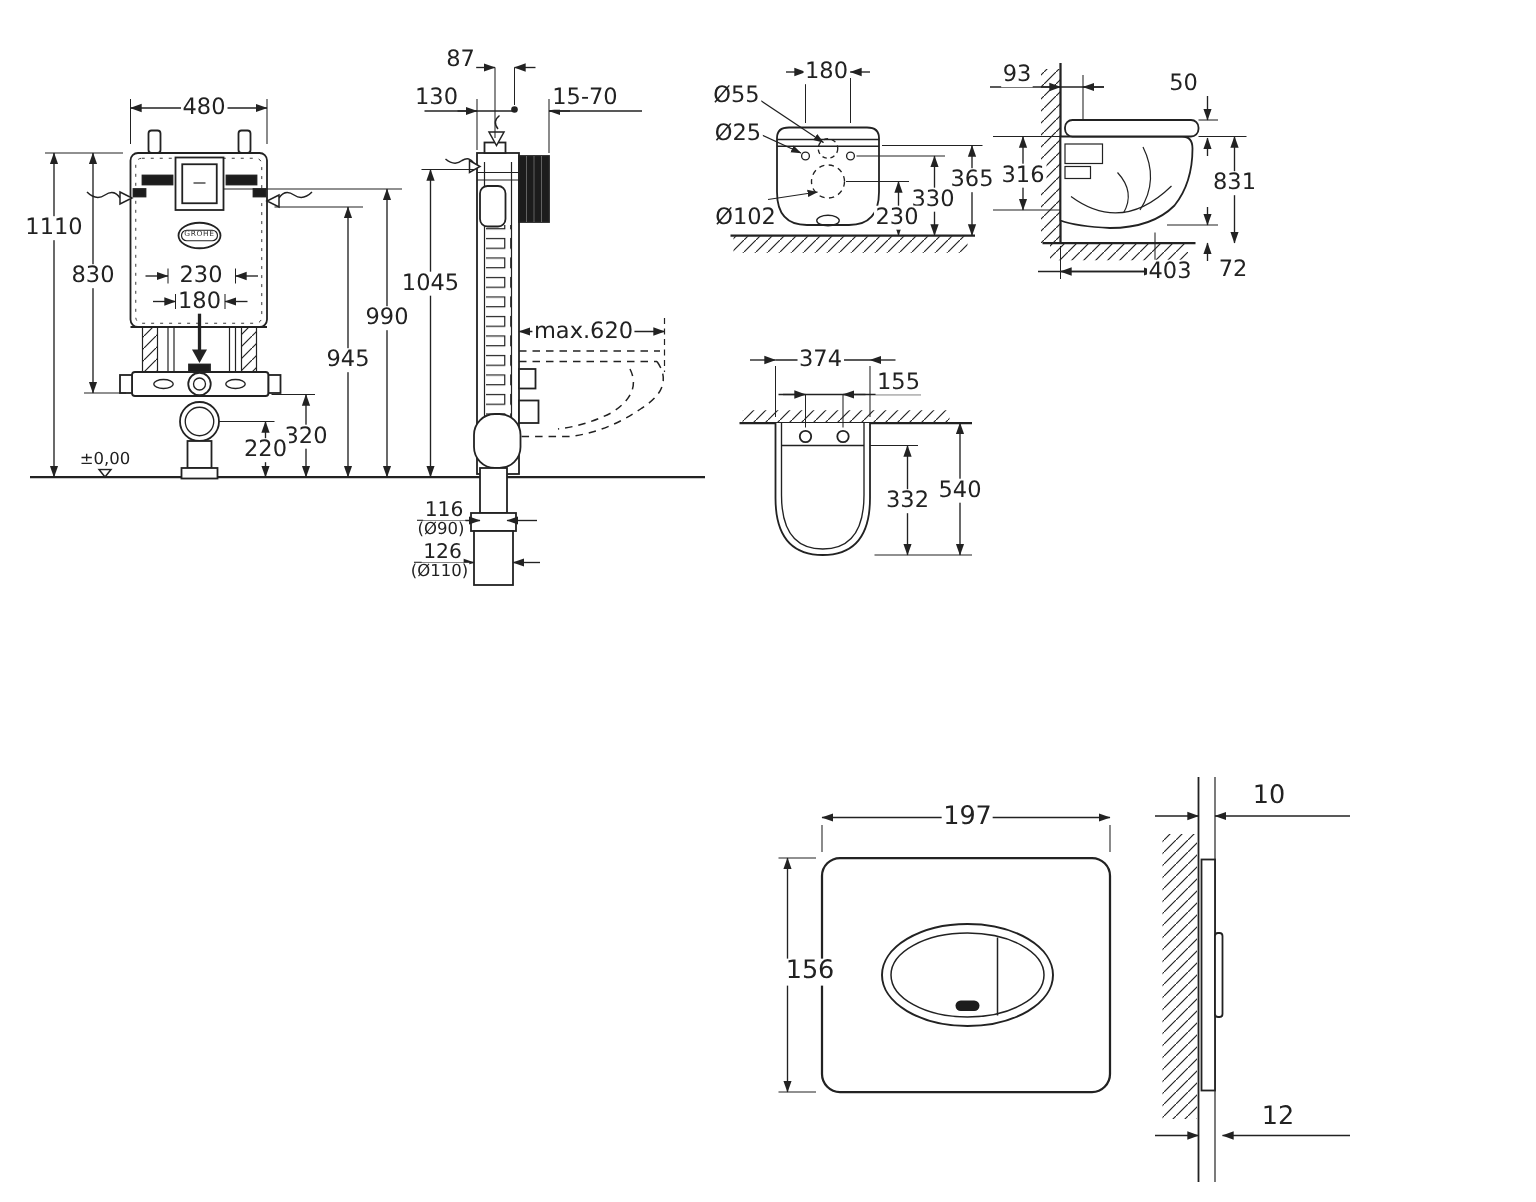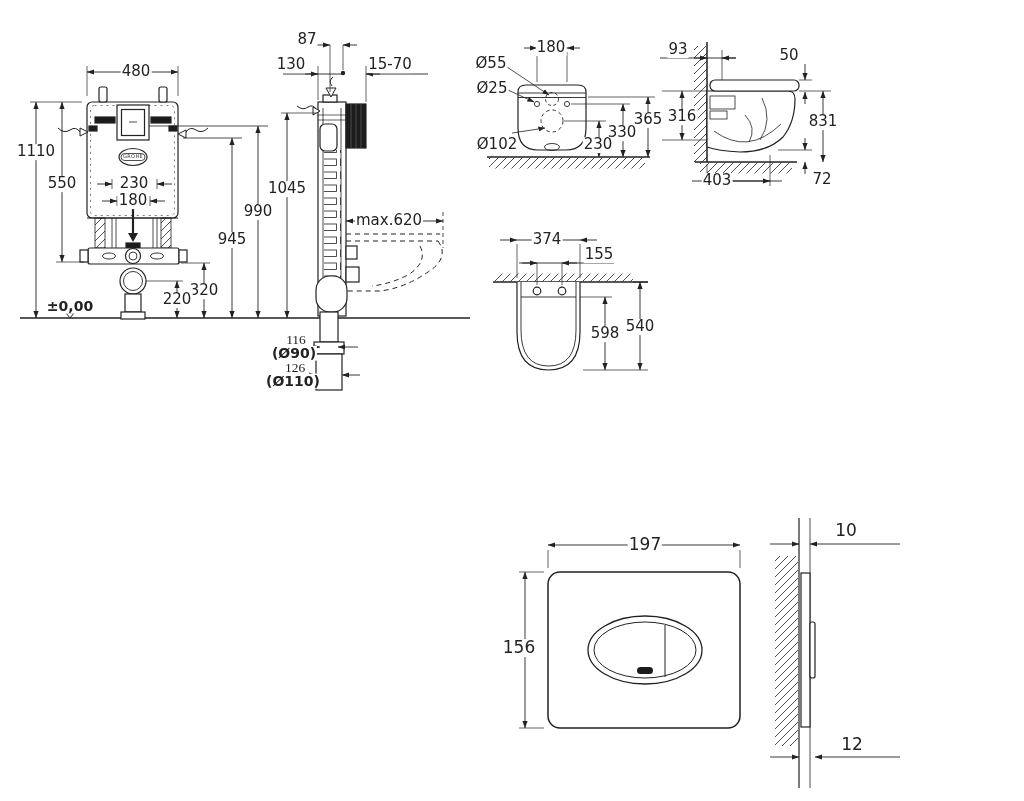--- a/index.html
+++ b/index.html
@@ -1,22 +1,22 @@
 <!DOCTYPE html>
 <html><head>
 <meta charset="utf-8">
 <style>
   html,body{margin:0;padding:0;background:#fff;}
   #canvas{position:relative;width:1024px;height:801px;background:#fff;overflow:hidden;
           font-family:"DejaVu Sans",sans-serif;}
   #art{position:absolute;left:0;top:0;}
   .lbl{position:absolute;transform:translate(-50%,-50%);font-size:15px;color:#222;
        background:#fff;padding:0 1px;line-height:1.05;white-space:nowrap;}
-  .s11{font-size:14px;font-weight:bold;}
-  .s13{font-size:13.5px;font-family:Liberation Serif, serif;}
+  .s11{font-size:11px;}
+  .s13{font-size:13.5px;}
   .s17{font-size:17px;}
   .logo{font-size:5px;letter-spacing:.4px;color:#333;background:transparent;padding:0;}
 </style>
 </head>
 <body>
 
 <div id="canvas">
 <svg id="art" width="1024" height="801" viewBox="0 0 1024 801">
 <defs>
   <marker id="ah" viewBox="0 0 10 10" refX="9.2" refY="5" markerWidth="9" markerHeight="9" orient="auto-start-reverse">
@@ -260,21 +260,21 @@
   <rect x="810" y="622" width="5" height="56" rx="2" fill="#fff"></rect>
   <line x1="770" y1="544" x2="799" y2="544" stroke-width="0.9" marker-end="url(#ah)"></line>
   <line x1="900" y1="544" x2="810" y2="544" stroke-width="0.9" marker-end="url(#ah)"></line>
   <line x1="770" y1="757" x2="799" y2="757" stroke-width="0.9" marker-end="url(#ah)"></line>
   <line x1="900" y1="757" x2="815" y2="757" stroke-width="0.9" marker-end="url(#ah)"></line>
 </g>
 </svg>
 
 <span class="lbl" style="left:136px;top:72px">480</span>
 <span class="lbl" style="left:36px;top:152px">1110</span>
-<span class="lbl" style="left:62px;top:184px">550</span>
+<span class="lbl" style="left:62px;top:184px">830</span>
 <span class="lbl" style="left:134px;top:184px">230</span>
 <span class="lbl" style="left:133px;top:201px">180</span>
 <span class="lbl" style="left:258px;top:212px">990</span>
 <span class="lbl" style="left:232px;top:240px">945</span>
 <span class="lbl" style="left:204px;top:291px">320</span>
 <span class="lbl" style="left:177px;top:300px">220</span>
 <span class="lbl s11" style="left:70px;top:306px">±0,00</span>
 <span class="lbl logo" style="left:133px;top:157px">GROHE</span>
 
 <span class="lbl" style="left:307px;top:40px">87</span>
@@ -292,25 +292,25 @@
 <span class="lbl" style="left:492px;top:89px">Ø25</span>
 <span class="lbl" style="left:497px;top:145px">Ø102</span>
 <span class="lbl" style="left:648px;top:120px">365</span>
 <span class="lbl" style="left:622px;top:133px">330</span>
 <span class="lbl" style="left:598px;top:145px">230</span>
 
 <span class="lbl" style="left:678px;top:50px">93</span>
 <span class="lbl" style="left:789px;top:56px">50</span>
 <span class="lbl" style="left:682px;top:117px">316</span>
 <span class="lbl" style="left:823px;top:122px">831</span>
-<span class="lbl" style="left:717px;top:181px">403</span>
+<span class="lbl" style="left:780px;top:181px">403</span>
 <span class="lbl" style="left:822px;top:180px">72</span>
 
 <span class="lbl" style="left:547px;top:240px">374</span>
 <span class="lbl" style="left:599px;top:255px">155</span>
-<span class="lbl" style="left:605px;top:334px">598</span>
+<span class="lbl" style="left:605px;top:334px">332</span>
 <span class="lbl" style="left:640px;top:327px">540</span>
 
 <span class="lbl s17" style="left:645px;top:545px">197</span>
-<span class="lbl s17" style="left:519px;top:648px">156</span>
+<span class="lbl s17" style="left:540px;top:648px">156</span>
 <span class="lbl s17" style="left:846px;top:531px">10</span>
 <span class="lbl s17" style="left:852px;top:745px">12</span>
 </div>
 
 </body></html>

